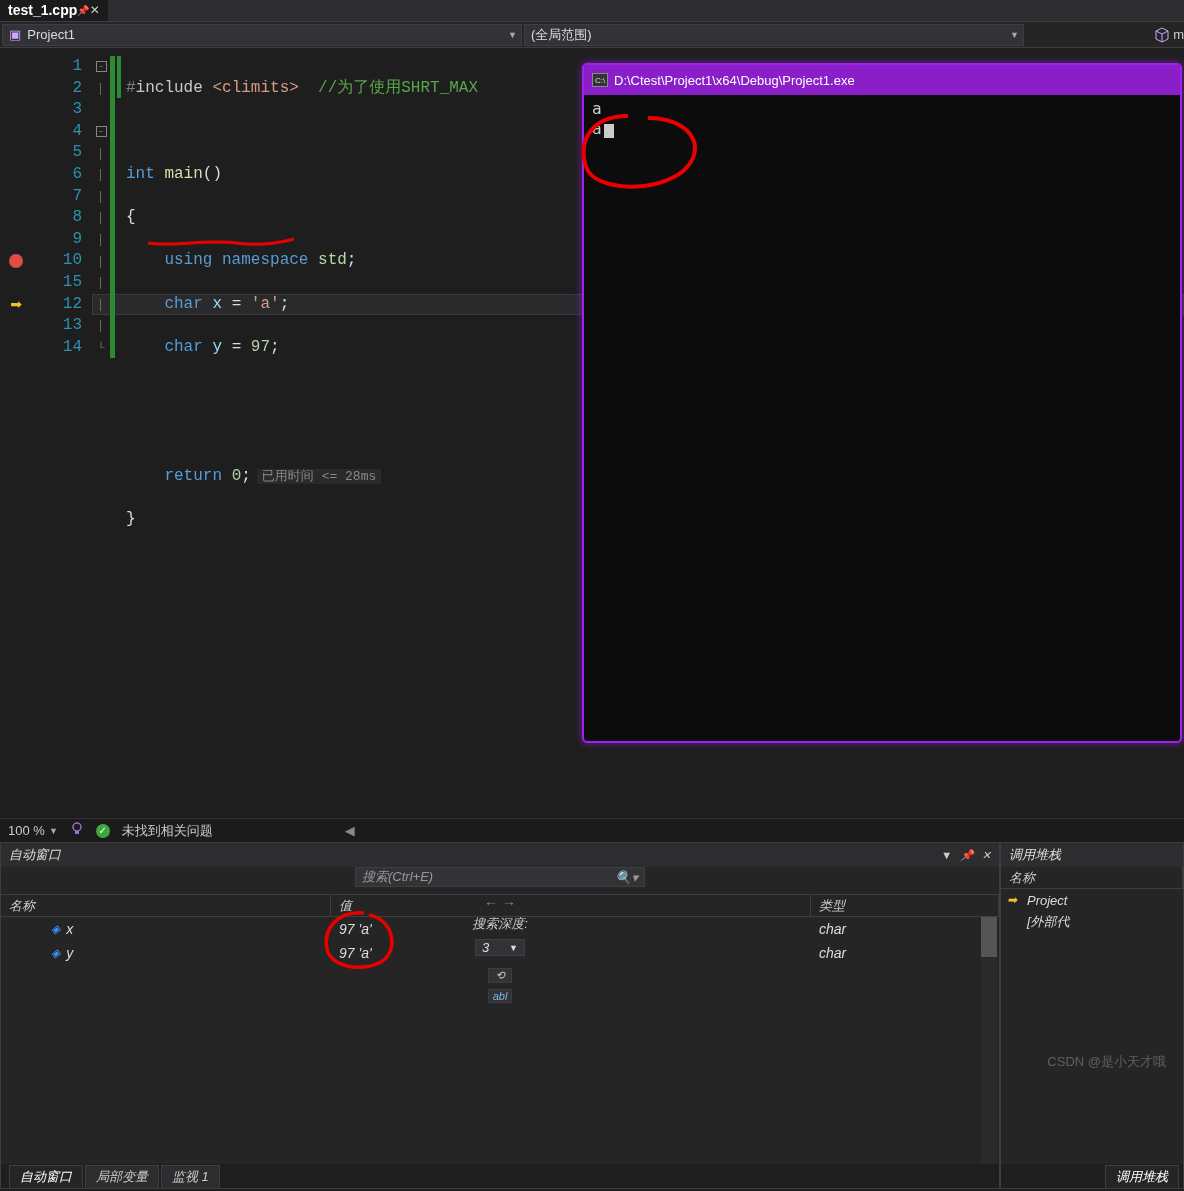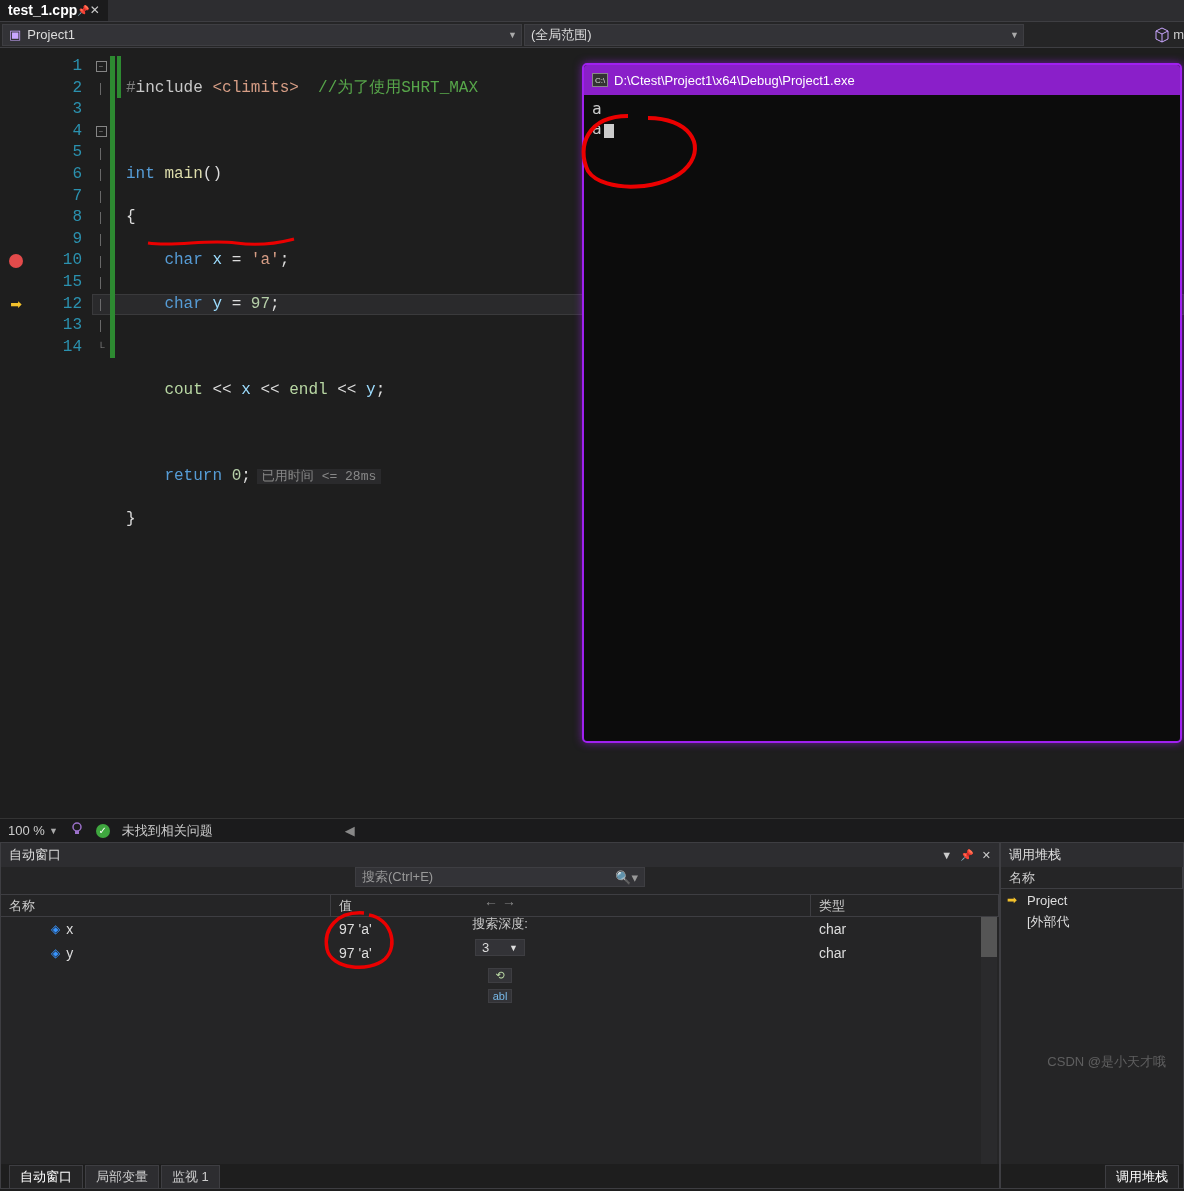--- a/index.html
+++ b/index.html
@@ -67,21 +67,21 @@
 
   .red-circle { position:absolute; left:568px; top:58px; width:140px; height:90px; pointer-events:none; }
   .red-circle svg path { stroke:#eb0000; stroke-width:4; fill:none; }
 
   .status { height:24px; background:#1b1b1c; display:flex; align-items:center; padding:0 8px; gap:12px; font-size:13px; color:#ccc; border-top:1px solid #333; }
   .zoom { display:flex; align-items:center; gap:4px; }
   .status .check { width:14px; height:14px; border-radius:50%; background:#3fa73f; color:#fff; font-size:10px; display:flex; align-items:center; justify-content:center; }
   .scroll-arrow { color:#888; margin-left:120px; }
 
   
-  .panels { display:flex; height:347px; }
+  .panels { display:flex; height:347px;font-style:italic; }
   .panel { background:#252526; border:1px solid #3e3e42; display:flex; flex-direction:column; }
   .panel-left { width:1000px; }
   .panel-right { flex:1; }
   .panel-title { height:24px; background:#2d2d30; display:flex; align-items:center; padding:0 8px; font-size:13px; color:#ddd; justify-content:space-between; }
   .title-icons { display:flex; gap:8px; color:#ccc; font-size:11px; }
   .toolbar { height:28px; display:flex; align-items:center; gap:6px; padding:0 6px; border-bottom:1px solid #3e3e42;flex-direction:column; }
   .searchbox { width:290px; height:22px; background:#333337; border:1px solid #3e3e42; color:#999; font-size:13px; padding:0 6px; display:flex; align-items:center; justify-content:space-between; }
   .nav-arrows { color:#888; font-size:14px; display:flex; gap:4px; }
   .depth-lbl { font-size:13px; color:#ccc; }
   .depth-dd { width:50px; height:22px; background:#333337; border:1px solid #3e3e42; color:#ddd; font-size:13px; display:flex; align-items:center; padding:0 6px; justify-content:space-between; }
@@ -207,24 +207,24 @@
   </div>
 
   <div class="greenbar"></div>
   <div class="greenbar2"></div>
 
   <div class="code mono">
 <div><span class="tok-gray">#</span><span class="tok-inc">include </span><span class="tok-hdr">&lt;climits&gt;</span><span class="tok-cmt">  //为了使用SHRT_MAX</span></div>
 <div> </div>
 <div><span class="tok-kw">int </span><span class="tok-fn">main</span><span class="tok-punc">()</span></div>
 <div><span class="tok-punc">{</span></div>
+<div>    <span class="tok-kw">using namespace </span><span class="tok-ns">std</span><span class="tok-punc">;</span></div>
 <div>    <span class="tok-kw">char </span><span class="tok-var">x</span><span class="tok-punc"> = </span><span class="tok-str">'a'</span><span class="tok-punc">;</span></div>
 <div>    <span class="tok-kw">char </span><span class="tok-var">y</span><span class="tok-punc"> = </span><span class="tok-num">97</span><span class="tok-punc">;</span></div>
 <div> </div>
-<div>    <span class="tok-ns">cout</span><span class="tok-punc"> &lt;&lt; </span><span class="tok-var">x</span><span class="tok-punc"> &lt;&lt; </span><span class="tok-ns">endl</span><span class="tok-punc"> &lt;&lt; </span><span class="tok-var">y</span><span class="tok-punc">;</span></div>
 <div> </div>
 <div>    <span class="tok-kw">return </span><span class="tok-num">0</span><span class="tok-punc">;</span><span class="perf">已用时间 &lt;= 28ms</span></div>
 <div><span class="tok-punc">}</span></div>
 <div> </div>
   </div>
 
   <div class="red-underline">
     <svg width="150" height="14">
         <path d="M2 8 C 30 12, 60 4, 90 8 S 140 6, 148 4"></path>
       </svg>

